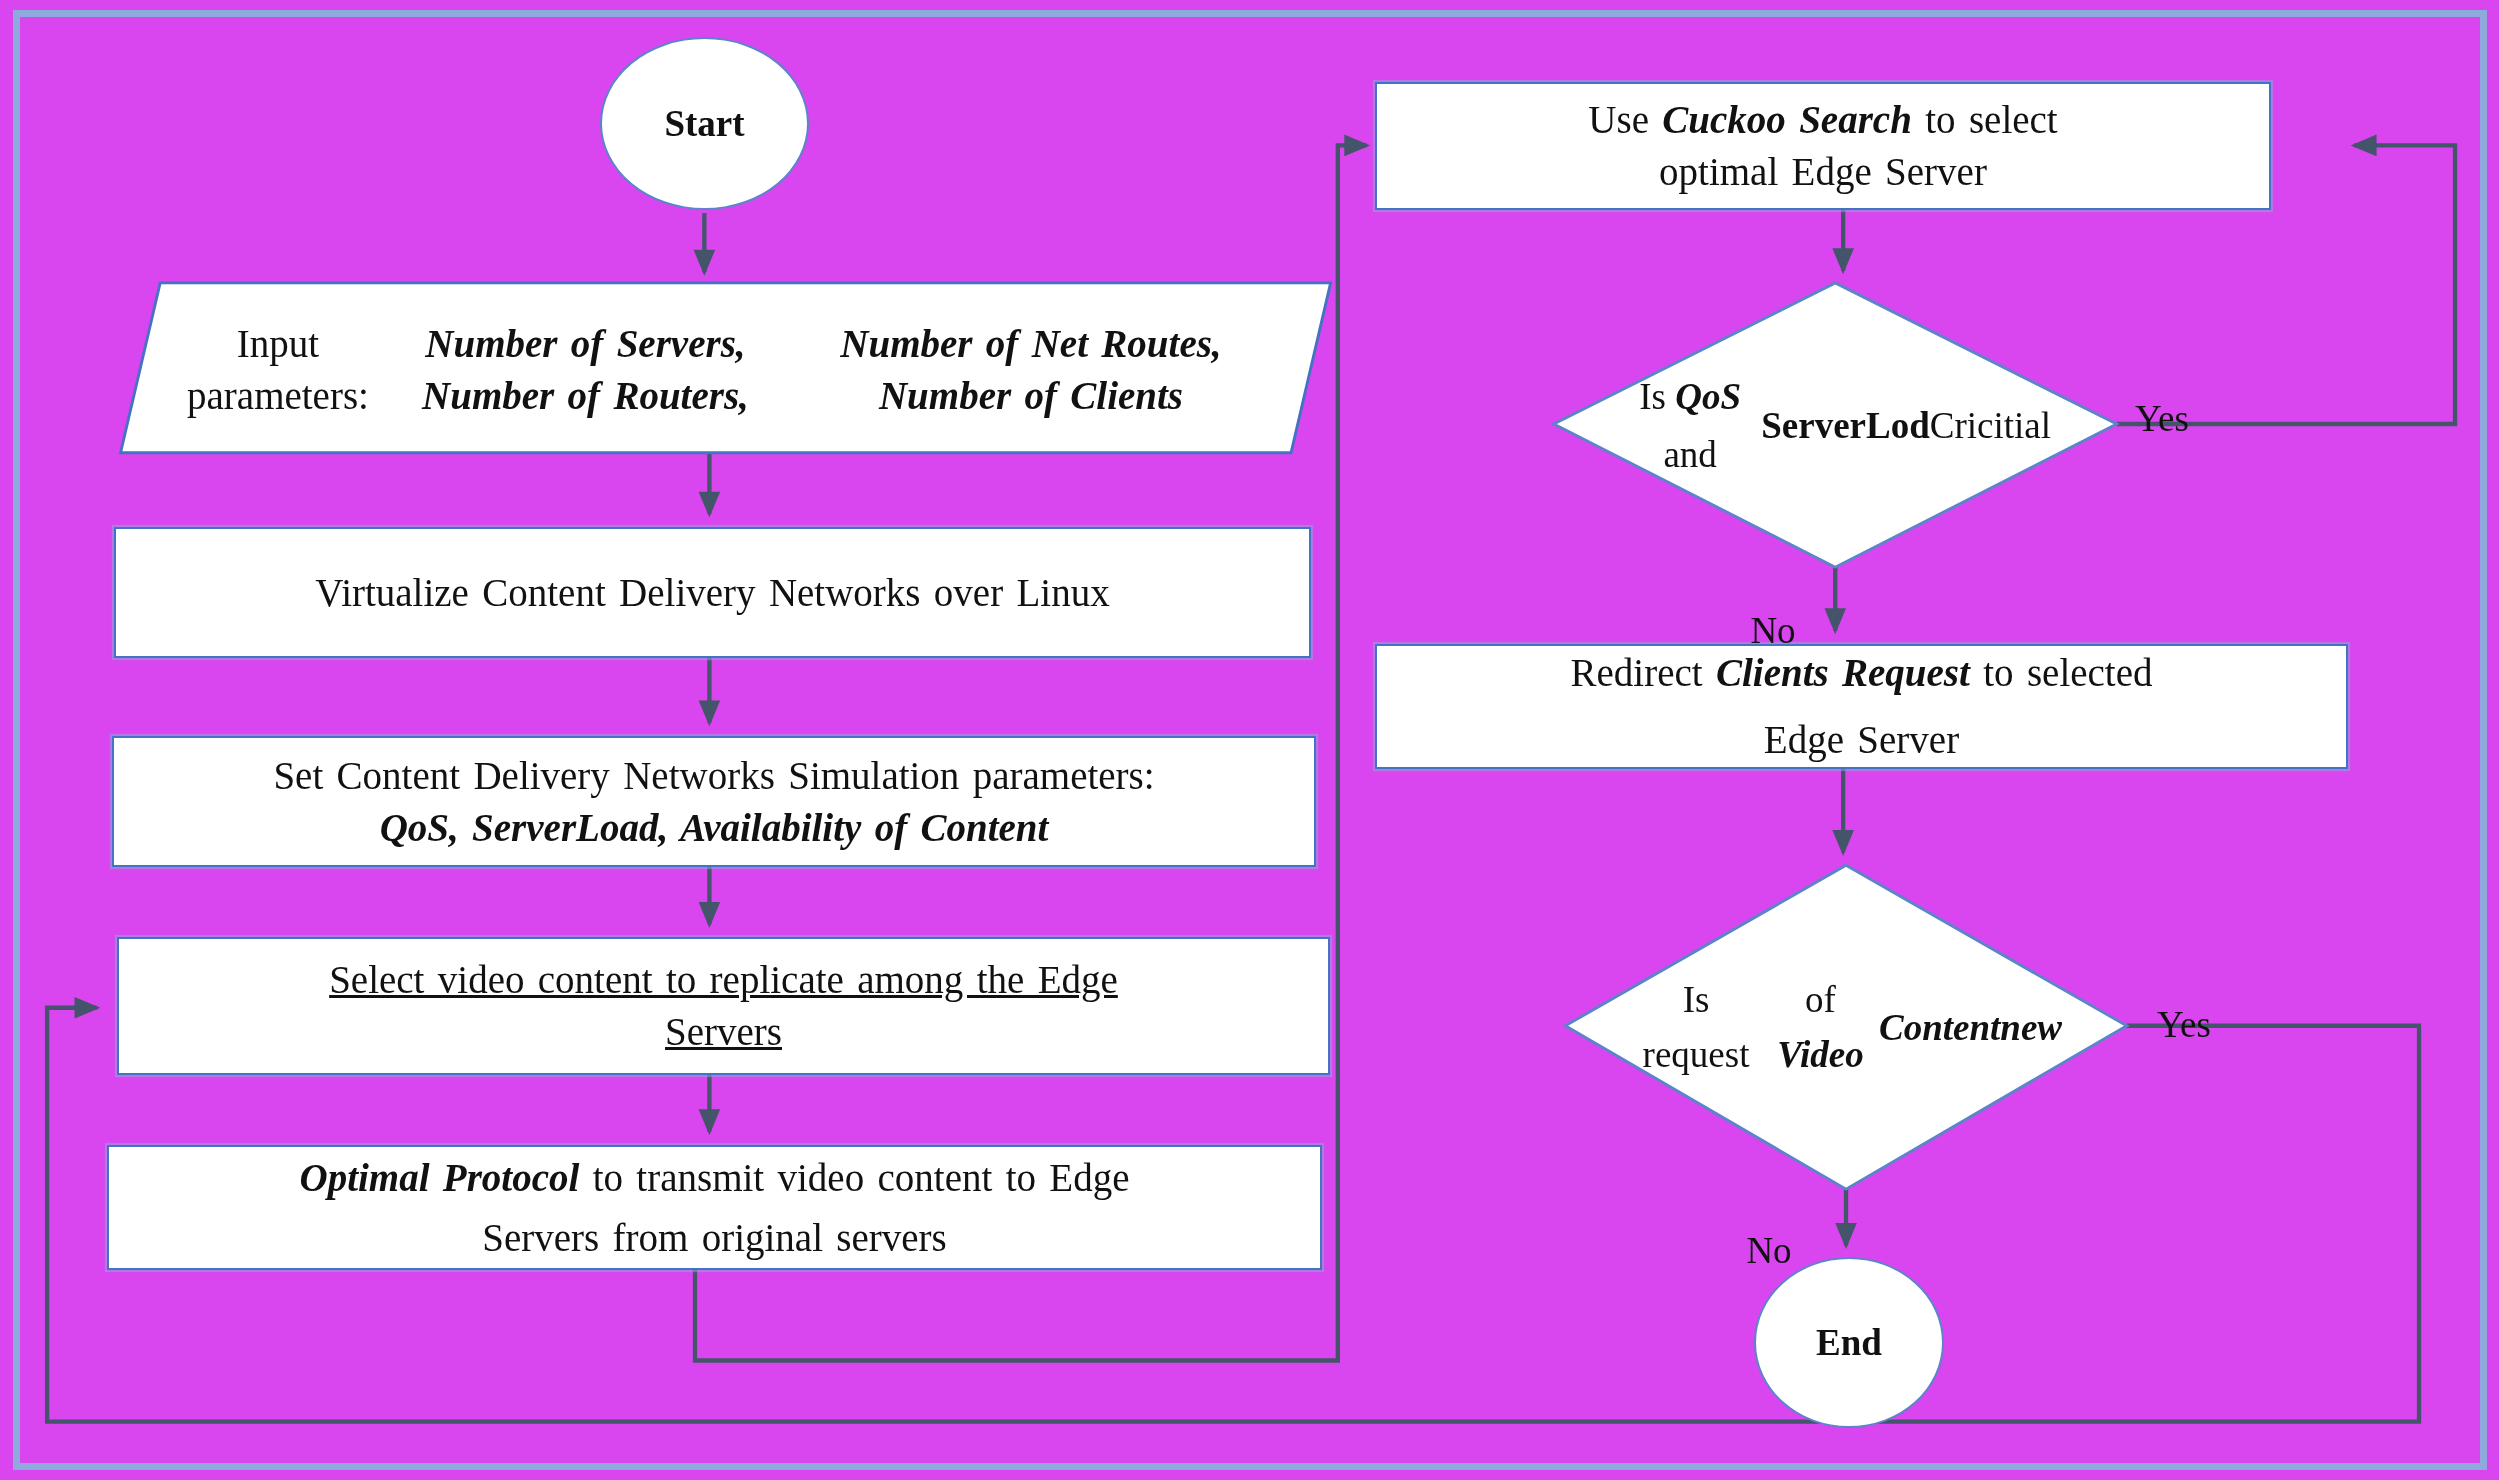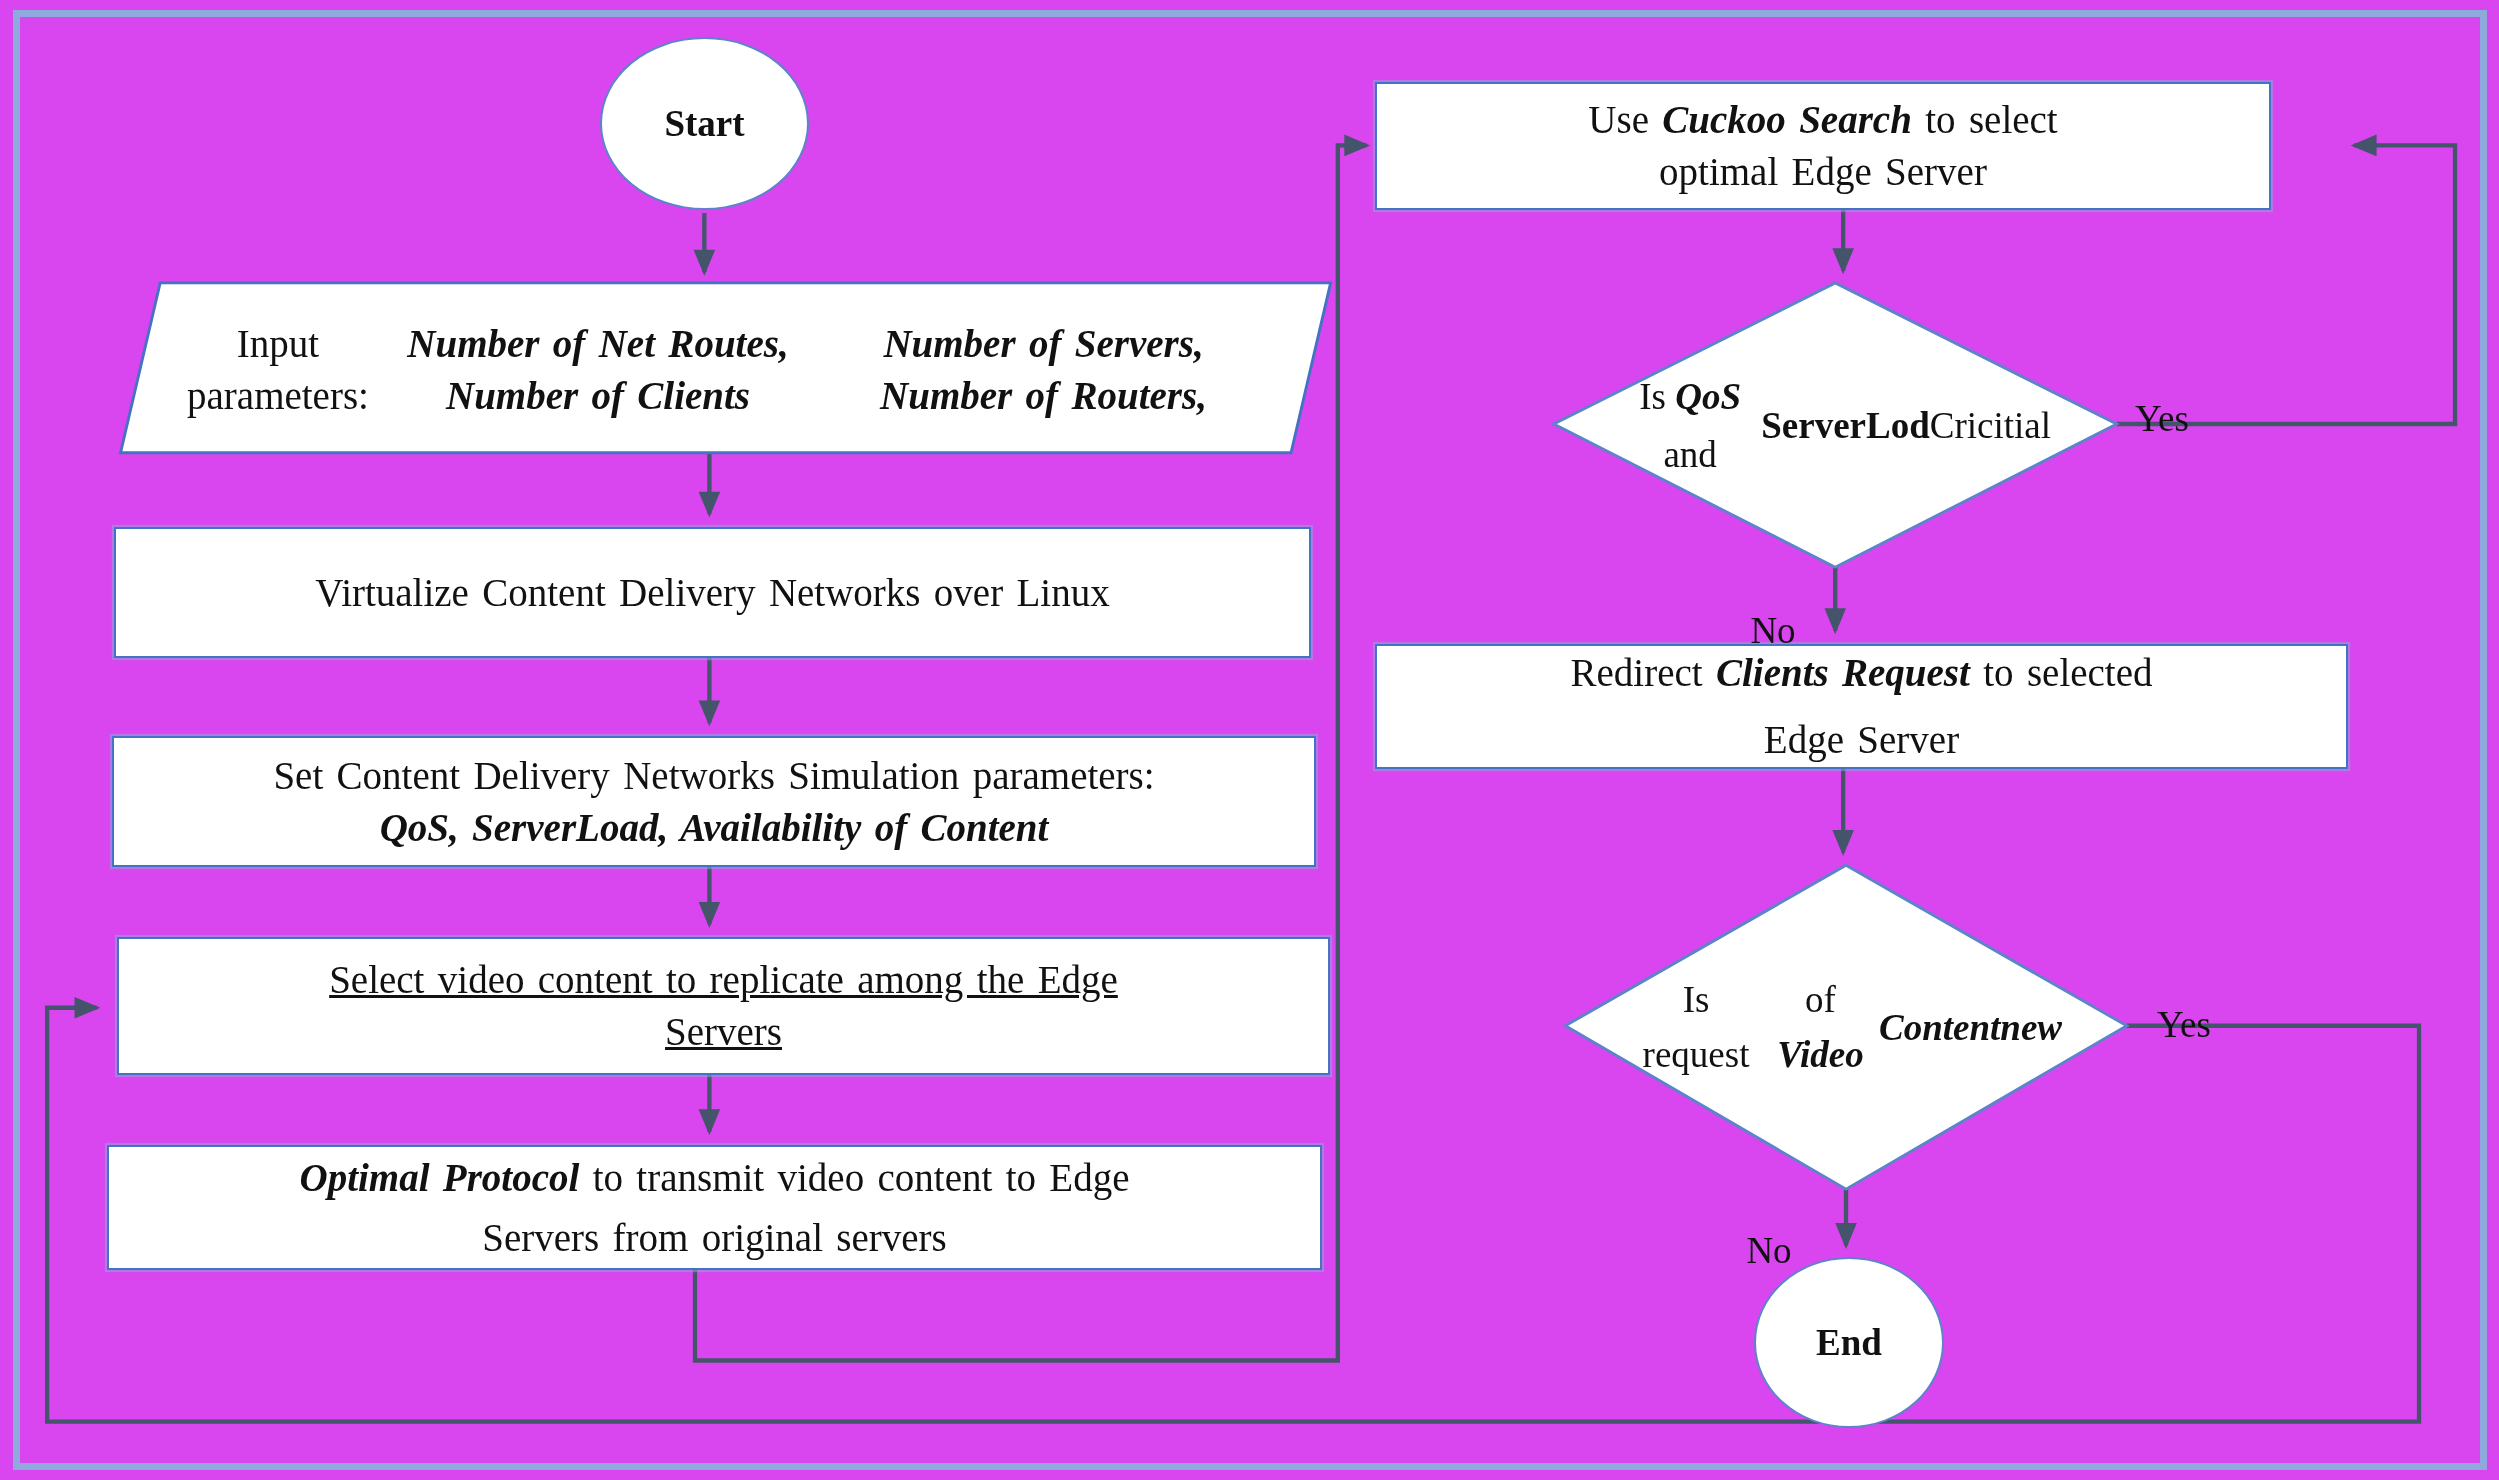--- a/index.html
+++ b/index.html
@@ -81,22 +81,22 @@
     <polygon points="2549,393 2940,589 2549,788 2158,589" fill="#ffffff" stroke="#5b84cb" stroke-width="4"></polygon>
     <polygon points="2564,1202 2954,1425 2564,1652 2174,1425" fill="#ffffff" stroke="#5b84cb" stroke-width="4"></polygon>
   </svg>
 
   <div class="node ellipse" style="left:600px;top:37px;width:209px;height:173px;">
     <span>Start</span>
   </div>
 
   <div class="freetext ptext" style="left:187px;top:288px;width:1073px;height:163px;">
     <div><span>Input parameters:</span></div>
+    <div class="bi"><span>Number of Servers, Number of Routers,</span></div>
     <div class="bi"><span>Number of Net Routes, Number of Clients</span></div>
-    <div class="bi"><span>Number of Servers, Number of Routers,</span></div>
   </div>
 
   <div class="node pbox" style="left:114px;top:527px;width:1197px;height:131px;">
     <div><span>Virtualize Content Delivery Networks over Linux</span></div>
   </div>
 
   <div class="node pbox" style="left:112px;top:736px;width:1204px;height:131px;">
     <div><span>Set Content Delivery Networks Simulation parameters:</span></div>
     <div class="bi"><span>QoS, ServerLoad, Availability of Content</span></div>
   </div>

